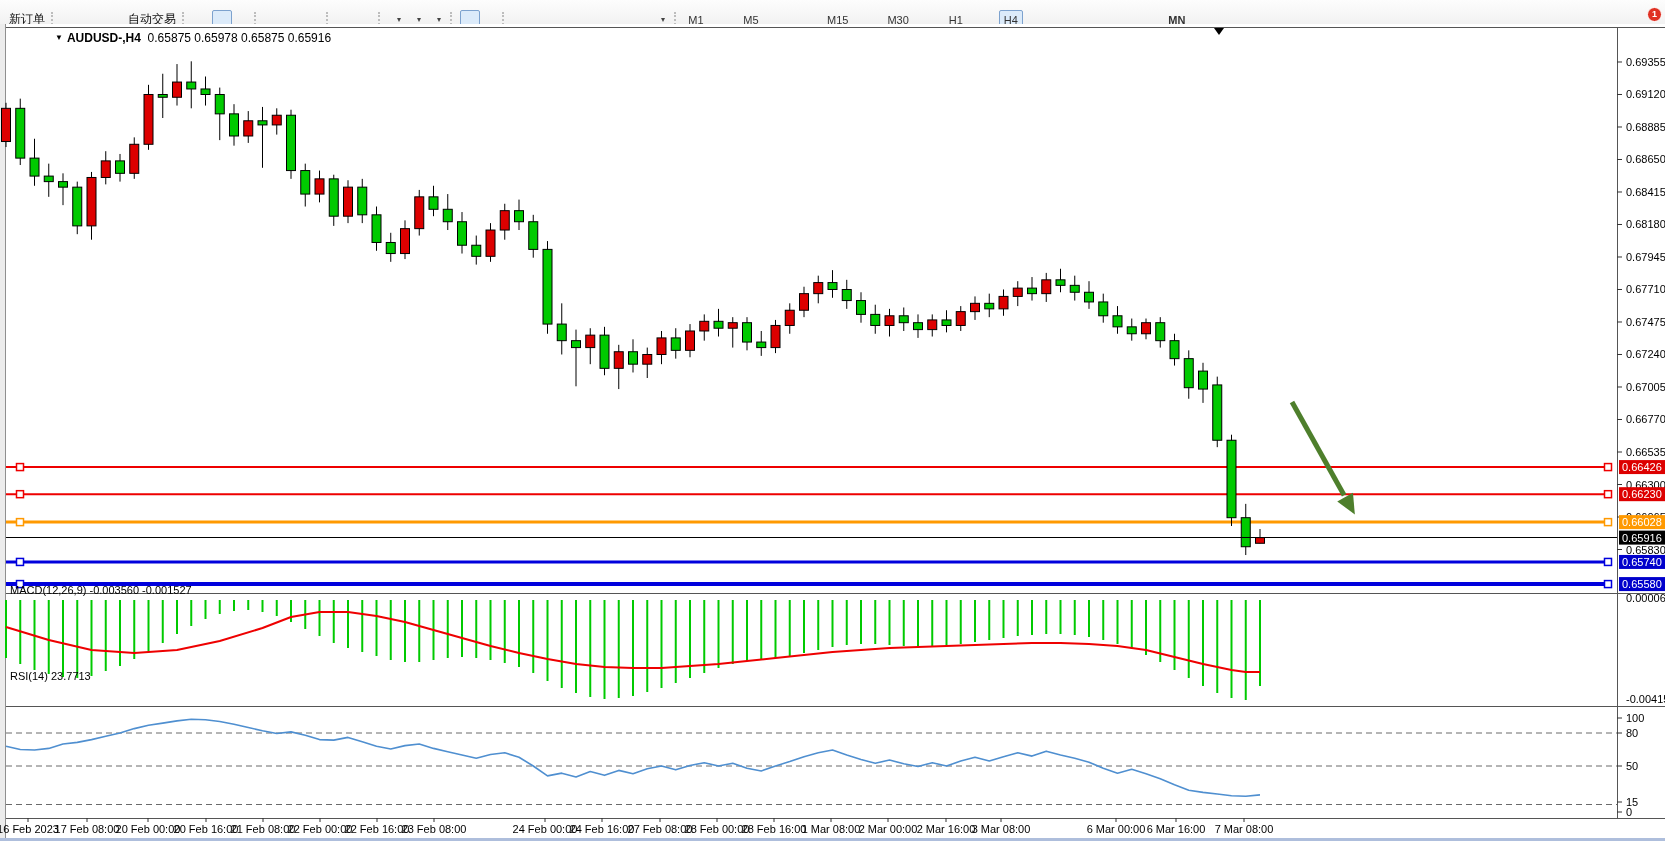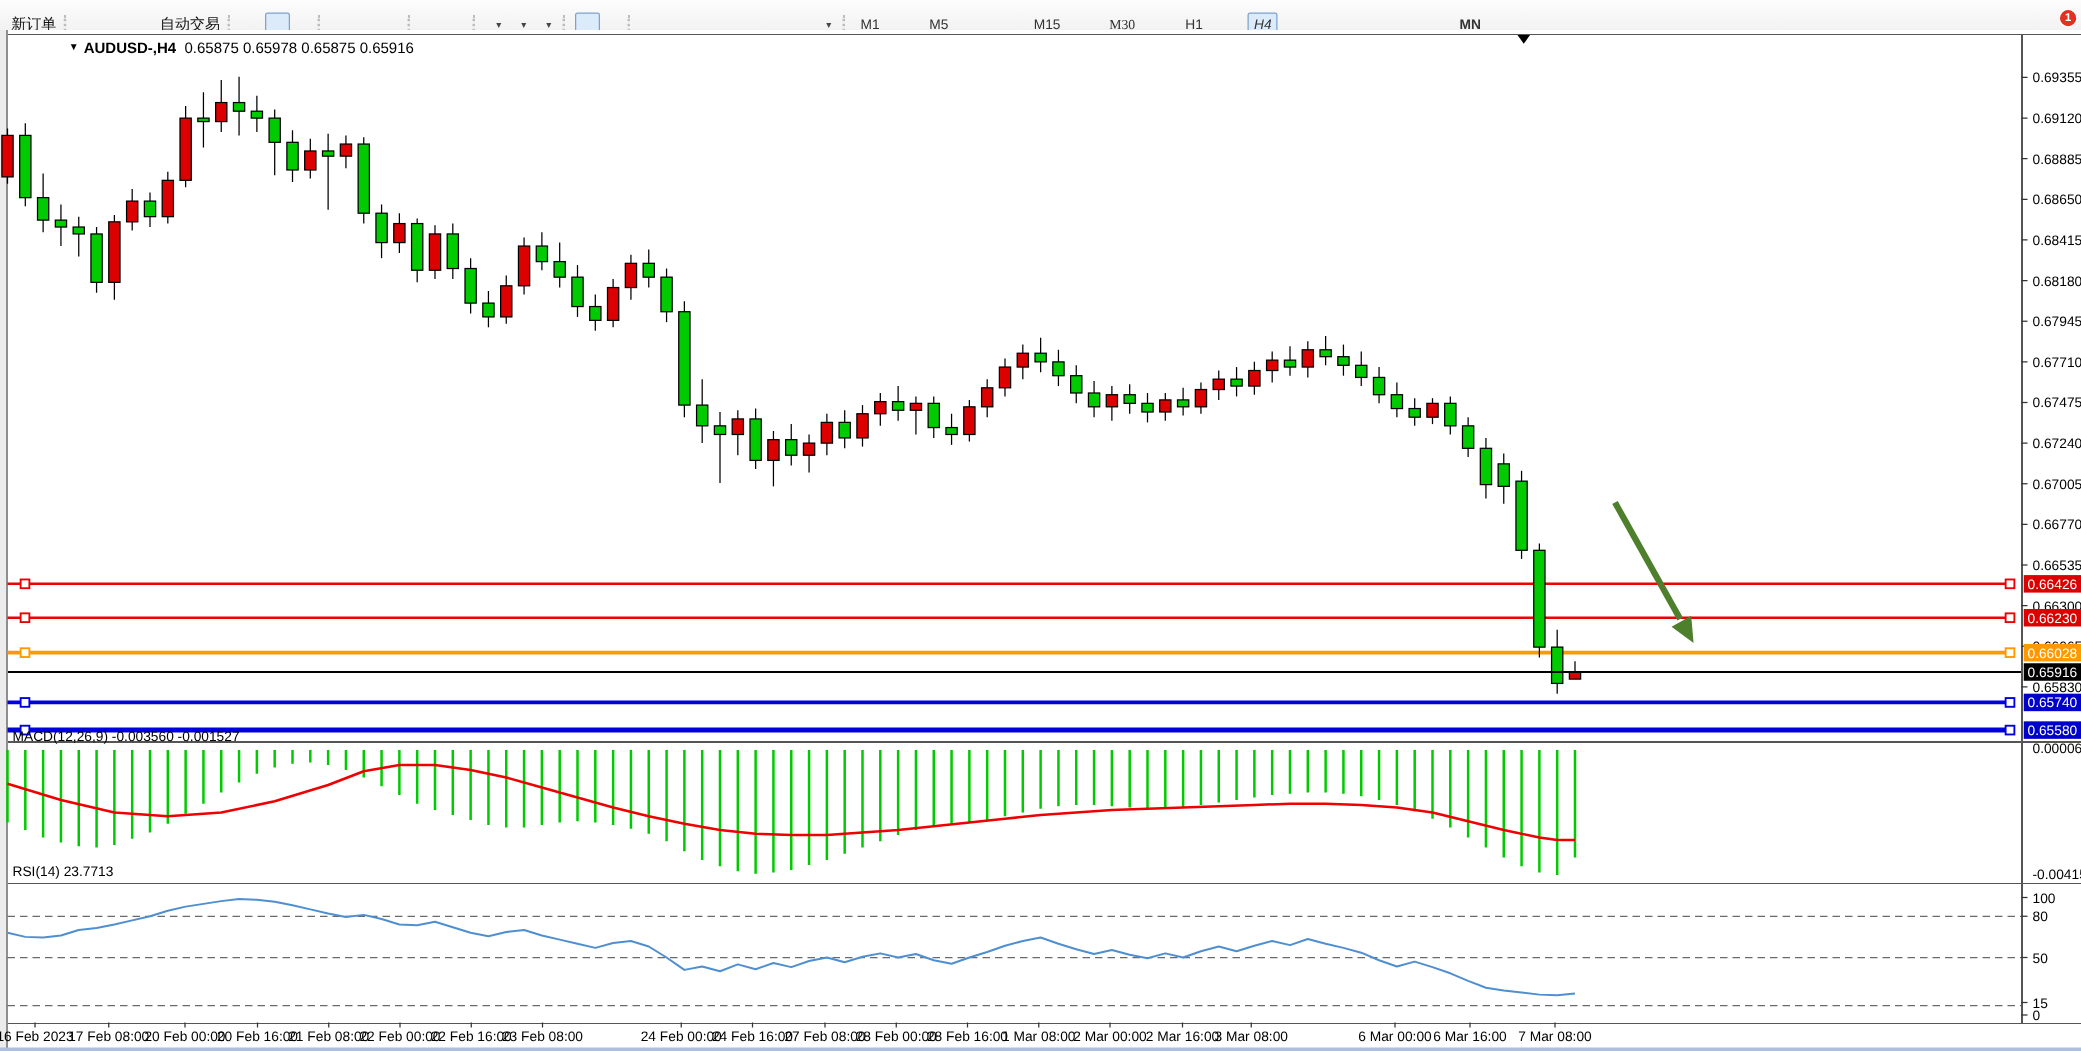--- a/index.html
+++ b/index.html
@@ -204,23 +204,23 @@
       <svg width="14" height="15">
         <path d="M3 11L10 4M10 4h-4M10 4v4" stroke="#555" fill="none"></path>
         <path d="M4 12l3 2 1-3" fill="#555"></path>
       </svg>
     </div>
     <div class="grip"></div>
     <div id="tf-holder" style="display:flex;align-items:center;gap:31px;">
         <div class="tbtn tftxt" style="min-width: 24px;">M1</div>
         <div class="tbtn tftxt" style="min-width: 24px; text-decoration: underline;">M5</div>
         <div class="tbtn tftxt" style="min-width: 24px; margin-left: 29px;">M15</div>
-        <div class="tbtn tftxt" style="min-width: 24px; font-family: Liberation Serif, serif;">M30</div>
+        <div class="tbtn tftxt" style="min-width: 24px;">M30</div>
         <div class="tbtn tftxt" style="min-width: 24px;">H1</div>
-        <div class="tbtn tftxt active" style="min-width: 24px; font-style: italic;">H4</div>
+        <div class="tbtn tftxt active" style="min-width: 24px;">H4</div>
         <div class="tbtn tftxt" style="min-width: 24px; margin-top: 44px;">D1</div>
         <div class="tbtn tftxt" style="min-width: 24px; margin-top: 28px;">W1</div>
         <div class="tbtn tftxt" style="min-width: 24px; font-weight: bold;">MN</div>
       </div>
 
     <div class="tb-right">
       <div class="tbtn">
         <svg width="17" height="16">
           <circle cx="7" cy="7" r="4.5" fill="none" stroke="#3a6ea5" stroke-width="1.6"></circle>
           <line x1="10.5" y1="10.5" x2="15" y2="15" stroke="#3a6ea5" stroke-width="2.2"></line>
@@ -659,17 +659,17 @@
     </svg>
 
   <div class="ovl" style="left:12px;top:31px;font-weight:bold;margin-left:43px;">
     <span class="caret">▼</span><span>AUDUSD-,H4</span>&nbsp;&nbsp;<span style="font-weight:normal;">0.65875 0.65978 0.65875 0.65916</span>
   </div>
   <div class="ovl" style="left:10px;top:584px;font-size:11px;">
     <span>MACD(12,26,9)</span>
     <span>-0.003560</span>
     <span>-0.001527</span>
   </div>
-  <div class="ovl" style="left:10px;top:692px;font-size:11px;">
+  <div class="ovl" style="left:10px;top:670px;font-size:11px;">
     <span>RSI(14)</span>
     <span>23.7713</span>
   </div>
 </div>
 
 </body></html>

